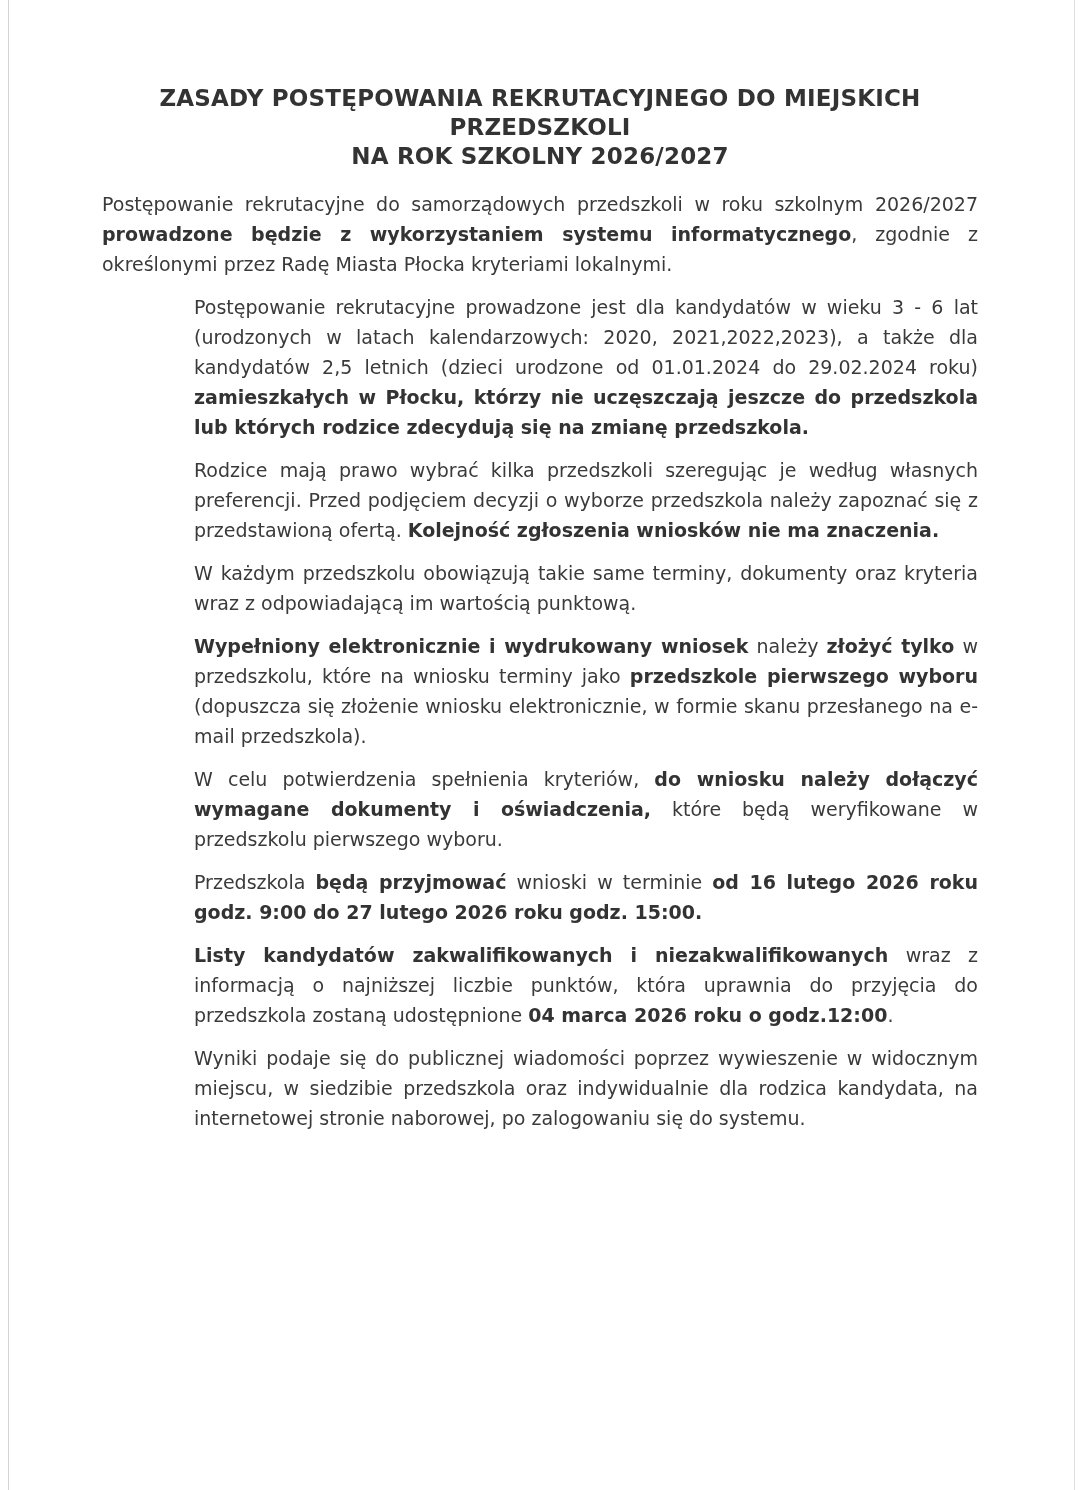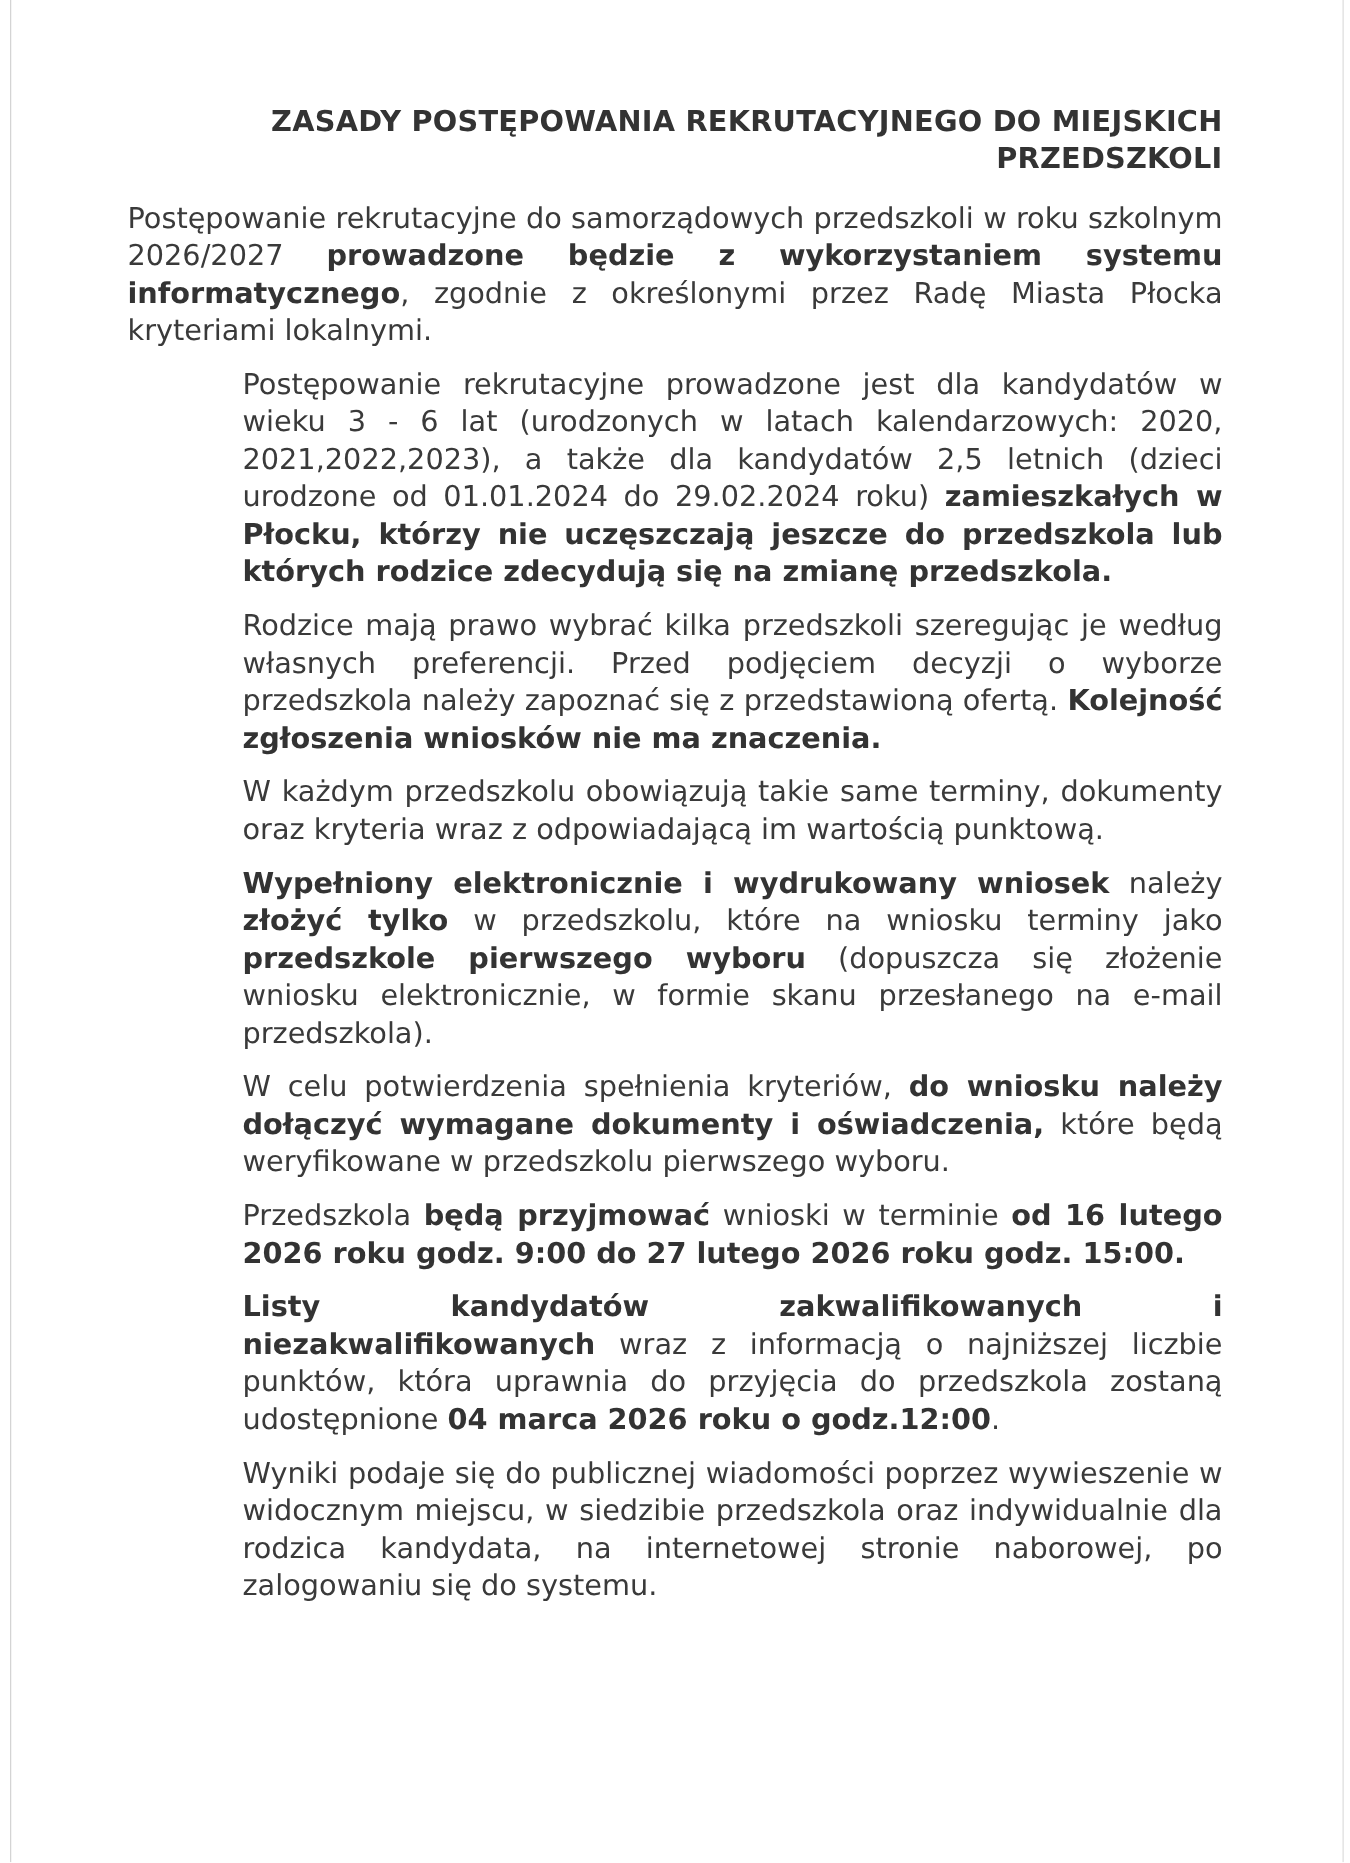--- a/index.html
+++ b/index.html
@@ -27,52 +27,53 @@
   .edge-right { left: 1074px; background: #dedede; }
 
   .content {
     position: absolute;
     left: 102px;
     top: 84px;
     width: 876px;
   }
   .doc-title {
     margin: 0 0 18px 0;
-    text-align: right;
+    text-align: center;
     font-size: 23px;
     line-height: 29px;
     font-weight: bold;
     color: #333333;
     letter-spacing: 0.2px;
   }
   .doc-title .title-line { display: block; }
 
   p.para {
     margin: 0 0 13px 0;
-    font-size: 23px;
+    font-size: 19px;
     line-height: 30px;
     text-align: justify;
     text-justify: inter-word;
   }
   p.para.indent {
     margin-left: 92px;
   }
   p.para:last-child { margin-bottom: 0; }
   .b { font-weight: bold; color: #333333; }
 </style>
 </head>
 <body>
 
 <div class="page">
   <div class="edge edge-left"></div>
   <div class="edge edge-right"></div>
 
   <div class="content">
     <h1 class="doc-title">
       <span class="title-line">ZASADY POSTĘPOWANIA REKRUTACYJNEGO DO MIEJSKICH PRZEDSZKOLI</span>
+      <span class="title-line">NA ROK SZKOLNY 2026/2027</span>
     </h1>
 
     <p class="para"><span>Postępowanie rekrutacyjne do samorządowych przedszkoli w roku szkolnym 2026/2027 </span><span class="b">prowadzone będzie z wykorzystaniem systemu informatycznego</span><span>, zgodnie z określonymi przez Radę Miasta Płocka kryteriami lokalnymi.</span></p>
     <p class="para indent"><span>Postępowanie rekrutacyjne prowadzone jest dla kandydatów w wieku 3 - 6 lat (urodzonych w latach kalendarzowych: 2020, 2021,2022,2023), a także dla kandydatów 2,5 letnich (dzieci urodzone od 01.01.2024 do 29.02.2024 roku) </span><span class="b">zamieszkałych w Płocku, którzy nie uczęszczają jeszcze do przedszkola lub których rodzice zdecydują się na zmianę przedszkola.</span></p>
     <p class="para indent"><span>Rodzice mają prawo wybrać kilka przedszkoli szeregując je według własnych preferencji. Przed podjęciem decyzji o wyborze przedszkola należy zapoznać się z przedstawioną ofertą. </span><span class="b">Kolejność zgłoszenia wniosków nie ma znaczenia.</span></p>
     <p class="para indent"><span>W każdym przedszkolu obowiązują takie same terminy, dokumenty oraz kryteria wraz z odpowiadającą im wartością punktową.</span></p>
     <p class="para indent"><span class="b">Wypełniony elektronicznie i wydrukowany wniosek</span><span> należy </span><span class="b">złożyć tylko</span><span> w przedszkolu, które na wniosku terminy jako </span><span class="b">przedszkole pierwszego wyboru</span><span> (dopuszcza się złożenie wniosku elektronicznie, w formie skanu przesłanego na e-mail przedszkola).</span></p>
     <p class="para indent"><span>W celu potwierdzenia spełnienia kryteriów, </span><span class="b">do wniosku należy dołączyć wymagane dokumenty i oświadczenia,</span><span> które będą weryfikowane w przedszkolu pierwszego wyboru.</span></p>
     <p class="para indent"><span>Przedszkola </span><span class="b">będą przyjmować</span><span> wnioski w terminie </span><span class="b">od 16 lutego 2026 roku godz. 9:00 do 27 lutego 2026 roku godz. 15:00.</span></p>
     <p class="para indent"><span class="b">Listy kandydatów zakwalifikowanych i niezakwalifikowanych</span><span> wraz z informacją o najniższej liczbie punktów, która uprawnia do przyjęcia do przedszkola zostaną udostępnione </span><span class="b">04 marca 2026 roku o godz.12:00</span><span>.</span></p>

